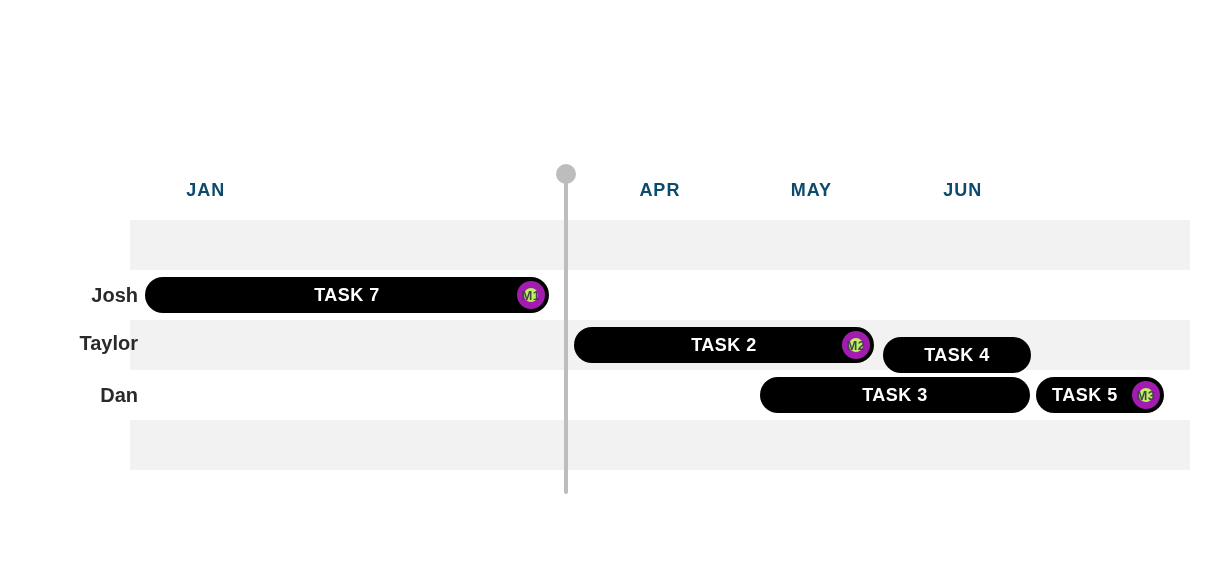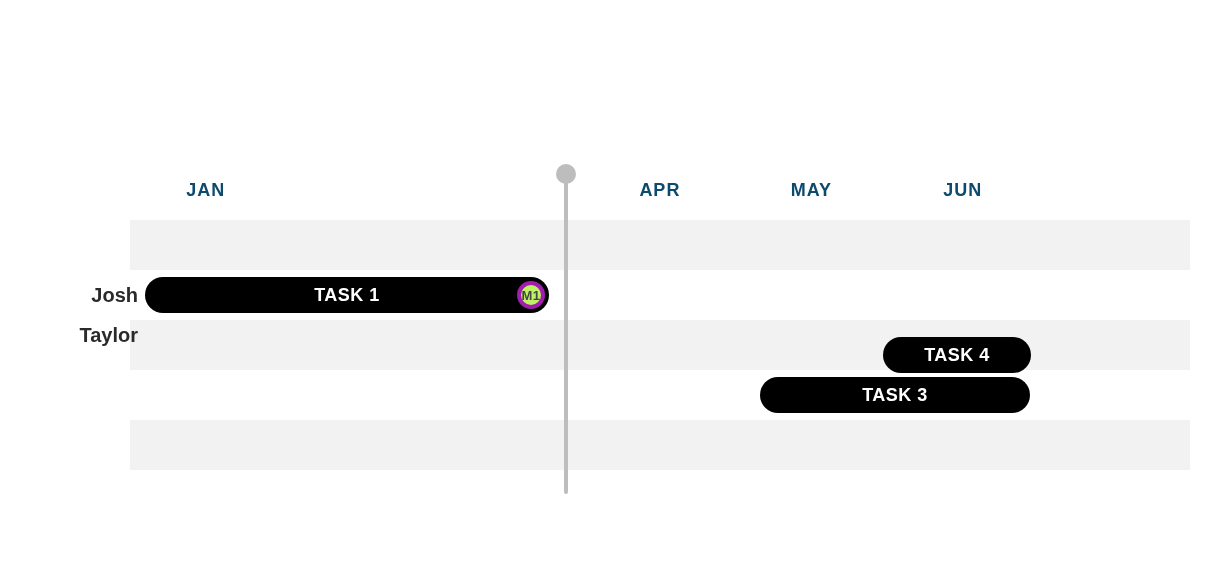--- a/index.html
+++ b/index.html
@@ -43,21 +43,21 @@
   }
   .plot { position: absolute; left: 130px; width: 1060px; top: 50px; height: 320px; }
   .task {
     position: absolute; height: 36px;
     background: #000; border-radius: 18px;
     display: flex; align-items: center; justify-content: center;
     color: #fff; font-weight: 700; font-size: 18px; letter-spacing: 0.5px;
   }
   .milestone {
     position: absolute; width: 28px; height: 28px; border-radius: 14px;
-    background: #bef264; border: 4px solid #a21caf;
+    background: #bef264; border: 7px solid #a21caf;
     display: flex; align-items: center; justify-content: center;
     font-weight: 700; font-size: 13px; color: #444;
   }
   .vline {
     position: absolute; width: 4px; background: #bdbdbd; border-radius: 2px;
   }
   .vdot {
     position: absolute; width: 20px; height: 20px; border-radius: 10px; background: #bdbdbd;
   }
 </style>
@@ -84,37 +84,48 @@
           <div class="row-bg" style="left:0;width:1060px;"></div>
         </div>
       <div class="row" style="top:200px;">
           <div class="row-bg" style="left:0;width:1060px;"></div>
         </div>
 
       <div class="vdot" style="left:426px; top:-56px;"></div>
       <div class="vline" style="left:434px; top:-46px; height:320px;"></div>
 
       <div class="task" style="left:15px; top:57px; width:404px;">
-        <span>TASK 1</span>
+        <span>TASK 7</span>
         <div class="milestone" style="right:4px; top:4px;">M1</div>
       </div>
 
+      <div class="task" style="left:444px; top:107px; width:300px;">
+        <span>TASK 2</span>
+        <div class="milestone" style="right:4px; top:4px;">M2</div>
+      </div>
 
       <div class="task" style="left:753px; top:107px; width:148px;margin-top:10px;">
         <span>TASK 4</span>
       </div>
 
       <div class="task" style="left:630px; top:157px; width:270px;">
         <span>TASK 3</span>
       </div>
 
+      <div class="task" style="left:906px; top:157px; width:128px; justify-content:flex-start; padding-left:16px;">
+        <span>TASK 5</span>
+        <div class="milestone" style="right:4px; top:4px;">M3</div>
+      </div>
 
     </div>
 
     <div class="row" style="top:50px;">
       <div class="row-label" style="top:50px;">Josh</div>
     </div>
     <div class="row" style="top:100px;">
-      <div class="row-label" style="top:40px;">Taylor</div>
+      <div class="row-label" style="top:48px;">Taylor</div>
+    </div>
+    <div class="row" style="top:150px;">
+      <div class="row-label" style="top:50px;">Dan</div>
     </div>
 
   </div>
 </div>
 
 </body></html>

